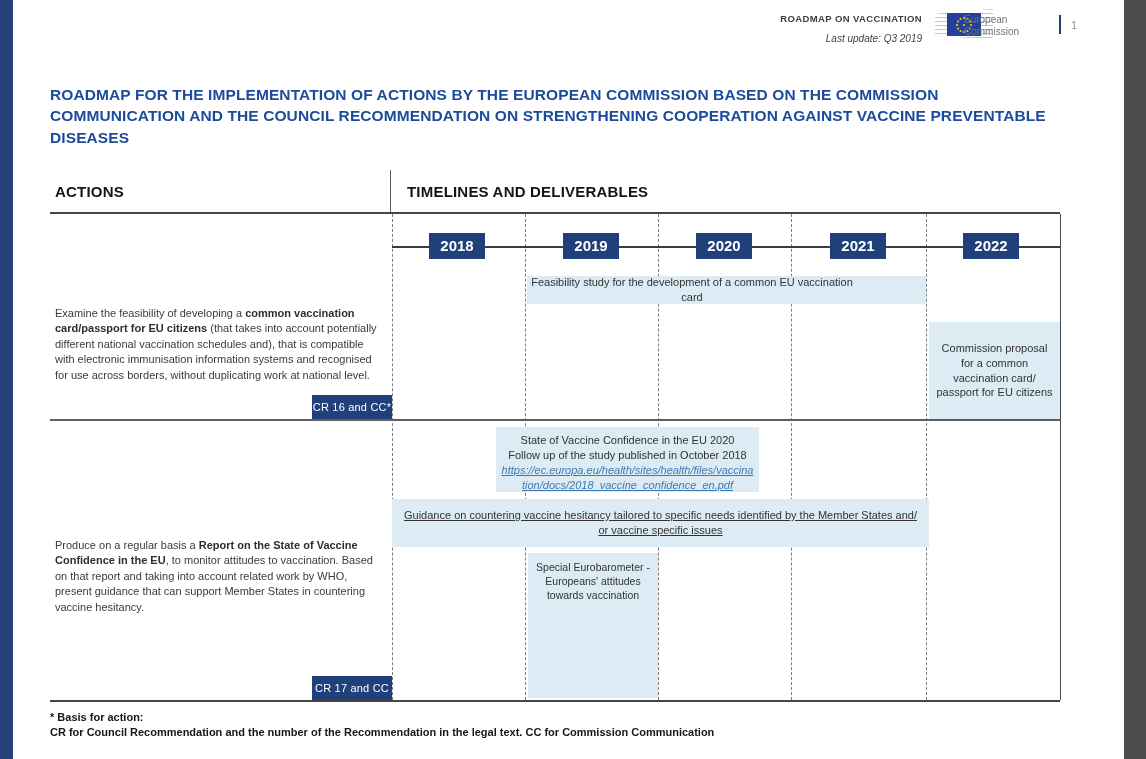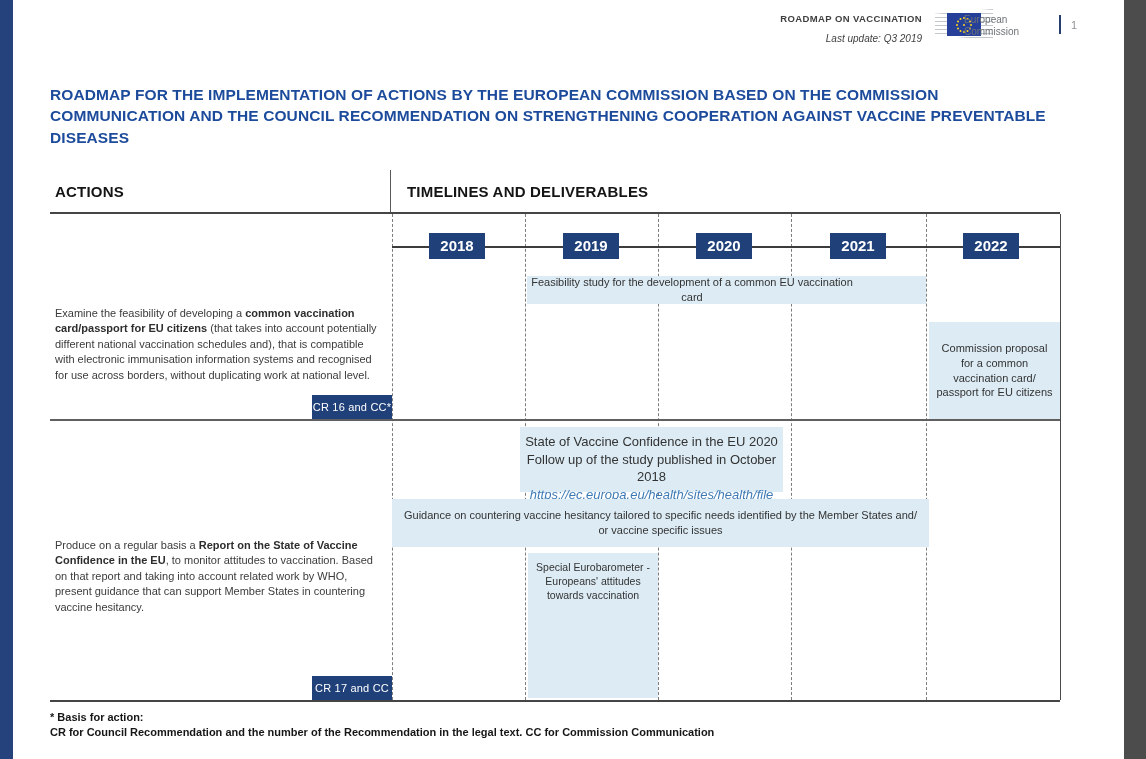--- a/index.html
+++ b/index.html
@@ -60,22 +60,22 @@
     background:#20407a; color:#fff; font-size:15px; font-weight:700;
     text-align:center; line-height:26px;
   }
   .yb-0 { left:429px; } .yb-1 { left:563px; } .yb-2 { left:696px; } .yb-3 { left:830px; } .yb-4 { left:963px; }
 
   
   .cell { position:absolute; background:#dcebf4; color:#333; z-index:2; font-size:11px; line-height:1.35; text-align:center; }
   .cell-feasibility { left:527px; top:276px; width:399px; height:28px; display:flex; align-items:center; justify-content:flex-start; }
   .cell-feasibility span { display:block; max-width:330px; }
   .cell-proposal { left:929px; top:322px; width:131px; height:97px; display:flex; align-items:center; justify-content:center; padding:4px 6px; }
-  .cell-confidence { left:520px; top:427px; width:263px; height:65px; padding:6px 5px 0; font-size:13px; }
-  .cell-guidance { left:392px; top:499px; width:537px; height:48px; display:flex; align-items:center; justify-content:center; padding:2px 10px; }
+  .cell-confidence { left:496px; top:427px; width:263px; height:65px; padding:6px 5px 0; font-size:11px; }
+  .cell-guidance { left:392px; top:499px; width:537px; height:48px; display:flex; align-items:center; justify-content:center; padding:2px 10px;text-decoration:underline; }
   .cell-eurobarometer { left:528px; top:553px; width:130px; height:145px; padding:7px 5px 16px; font-size:10.5px; }
   .doc-link {
     color:#3d7ab5; font-style:italic; text-decoration:underline;
     overflow-wrap:anywhere; word-break:break-all; cursor:pointer;
   }
 
   
   .action-text { position:absolute; left:55px; width:324px; font-size:11px; line-height:1.4; color:#3b3b3b;margin-top:12px; }
   .act-1 { top:294px; } .act-2 { top:526px; }
   .action-text b { color:#2e2e2e; }

